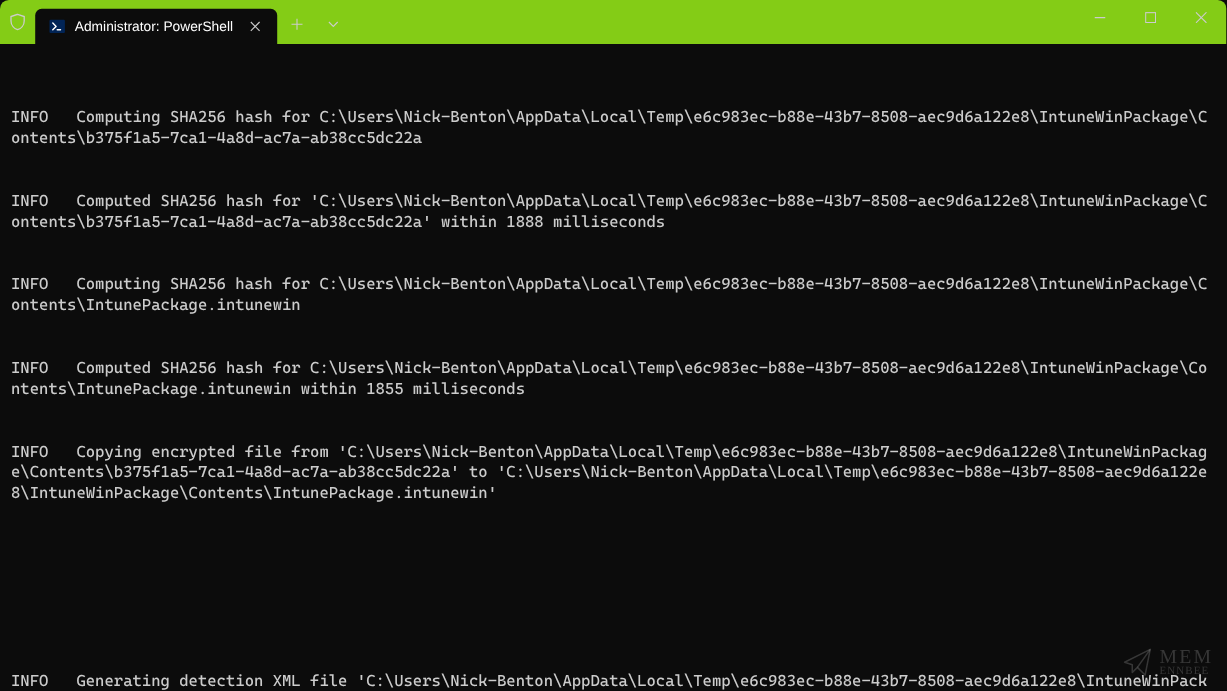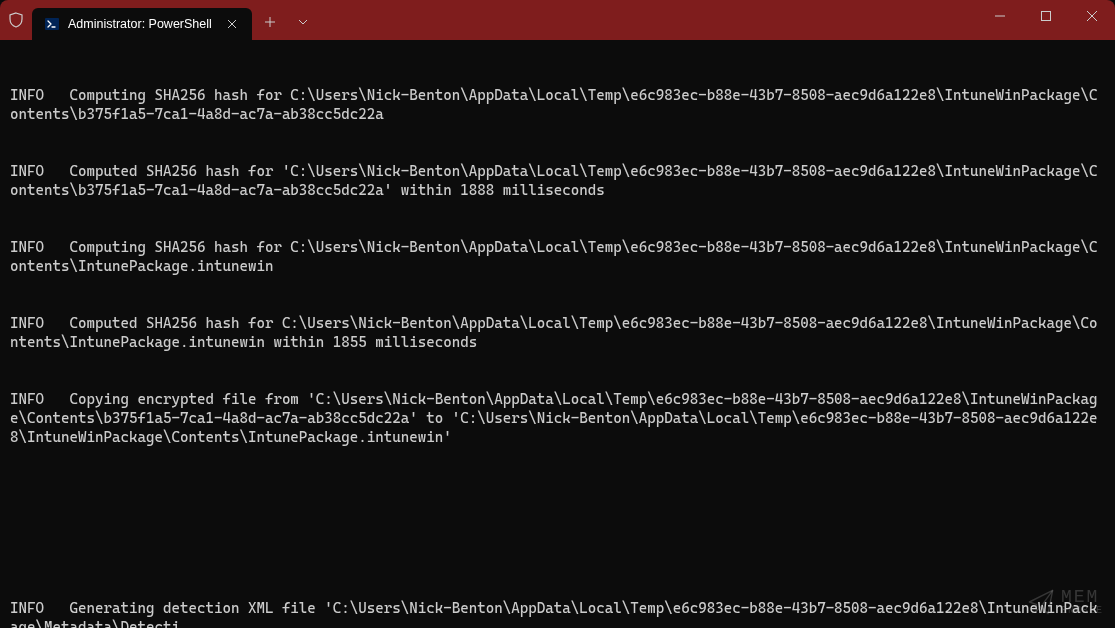--- a/index.html
+++ b/index.html
@@ -11,21 +11,21 @@
       width: 1115px;
       height: 628px;
       background: #0c0c0c;
       font-family: 'Cascadia Mono', 'Consolas', monospace;
       overflow: hidden;
       border-radius: 8px;
       color: #cccccc;
     }
     .titlebar {
       height: 40px;
-      background: #7f1d1d;
+      background: #84cc16;
       display: flex;
       align-items: center;
       user-select: none;
     }
     .titlebar-left {
       display: flex;
       align-items: center;
       height: 100%;
     }
     .shield-icon {
@@ -95,21 +95,21 @@
     .window-control {
       width: 46px;
       height: 32px;
       display: flex;
       align-items: center;
       justify-content: center;
       color: #cccccc;
       cursor: pointer;
     }
     .terminal {
-      padding: 8px 10px;
+      padding: 20px 10px;
       font-size: 14.5px;
       line-height: 19px;
       color: #cccccc;
       font-family: 'Cascadia Mono', 'Consolas', monospace;
       white-space: pre-wrap;
       word-break: break-all;
       height: calc(100% - 40px);
       overflow: hidden;
       position: relative;
     }
@@ -117,21 +117,21 @@
       display: block;
     }
     .blank {
       height: 19px;
     }
     .watermark {
       position: absolute;
       bottom: 12px;
       right: 12px;
       color: rgba(180,180,180,0.25);
-      font-family: Liberation Mono, monospace;
+      font-family: Liberation Serif, serif;
       display: flex;
       align-items: center;
       gap: 6px;
     }
     .watermark-text {
       display: flex;
       flex-direction: column;
       line-height: 1;
     }
     .watermark-top {

